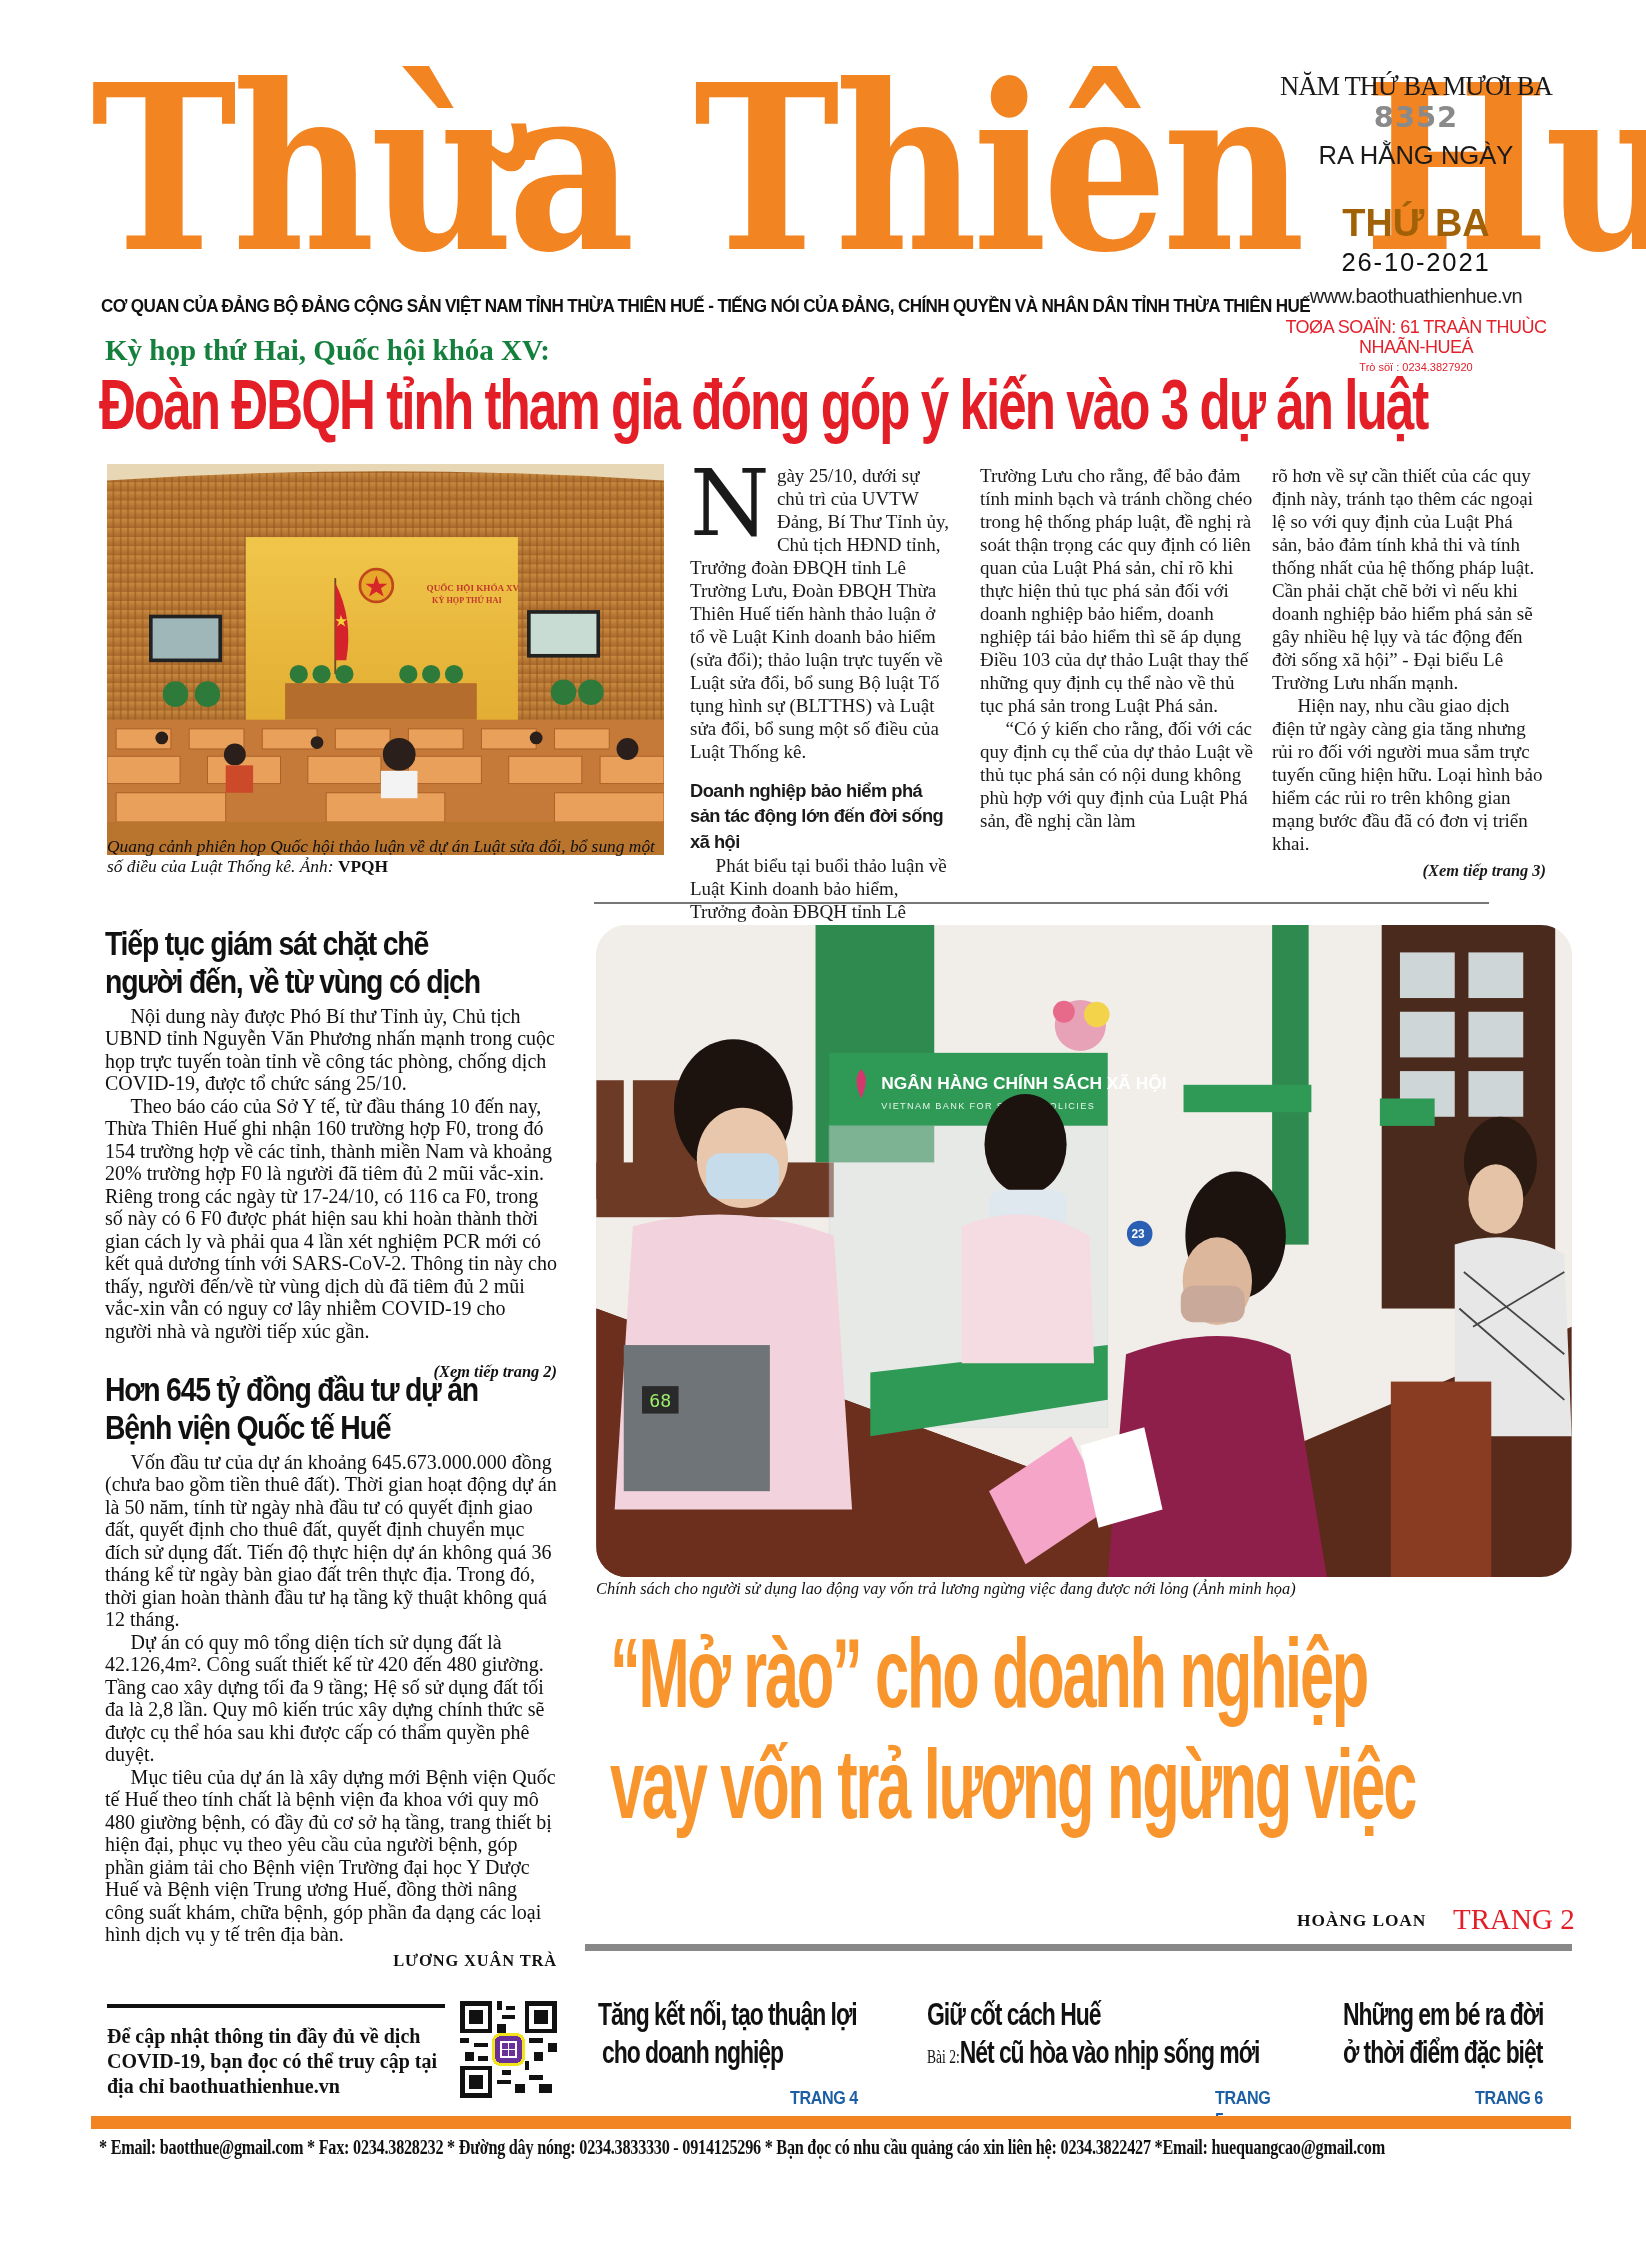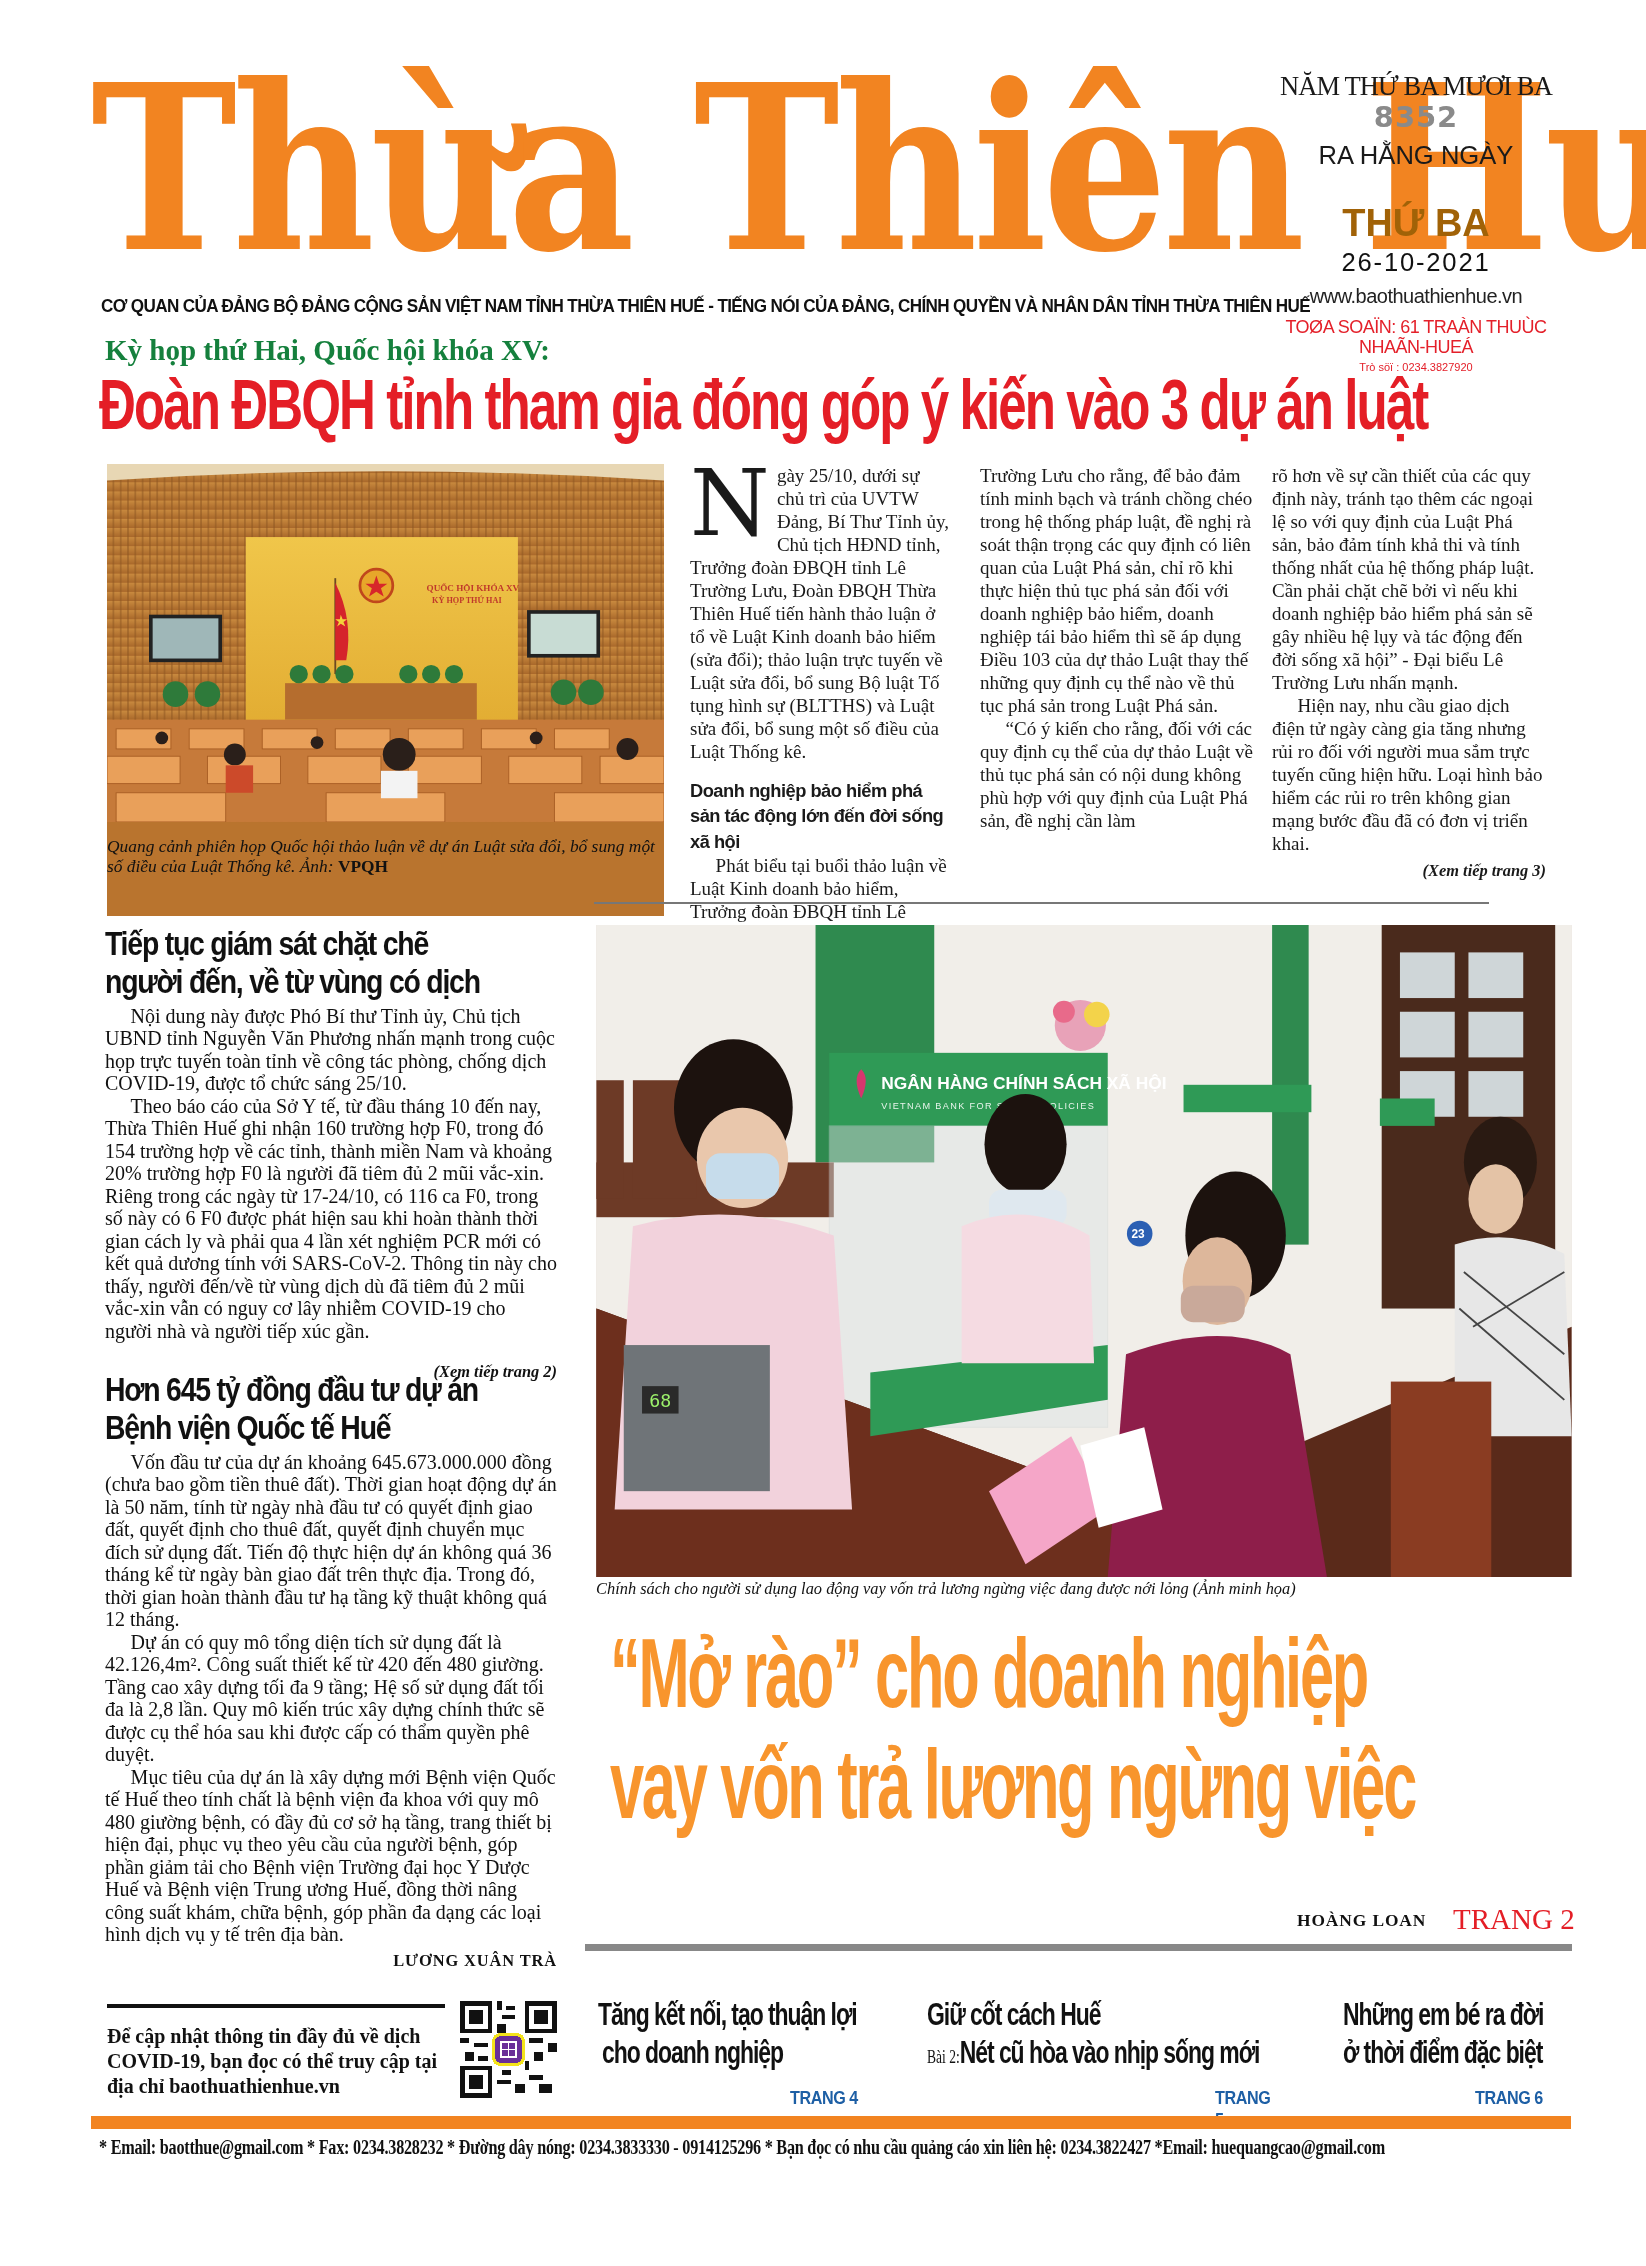--- a/index.html
+++ b/index.html
@@ -36,21 +36,21 @@
 
   
   .kicker { left: 105px; top: 334px; font-size: 29px; font-weight: bold; color: #15803d; }
   .lead-headline {
     left: 99px; top: 359px; width: 1553px;
     font-family: "Liberation Sans", sans-serif; font-weight: bold; font-size: 71px; line-height: 91px;
     color: #e41e26; letter-spacing: -2.7px; white-space: nowrap;
     transform: scaleX(0.72); transform-origin: left top;
   }
 
-  .photo1 { left: 107px; top: 464px; width: 557px; height: 452px; overflow: hidden; background: #b9742e; text-align: right; }
+  .photo1 { left: 107px; top: 464px; width: 557px; height: 391px; overflow: hidden; background: #b9742e; text-align: right; }
   .caption1 { left: 107px; top: 836px; width: 567px; font-style: italic; font-size: 17.4px; line-height: 20px; }
   .caption1 b { font-style: normal; }
 
   .col { font-size: 19px; line-height: 23px; text-align: left; color: #1a1a1a; }
   .col p { text-indent: 25.6px; }
   .col p.noindent { text-indent: 0; }
   .dropcap { float: left; font-size: 91px; line-height: 71px; margin: 3.7px 7.3px 0 0; font-family: "DejaVu Serif", serif; }
   .subhead {
     font-family: "Liberation Sans", sans-serif; font-weight: bold; font-size: 18.3px; line-height: 25.6px;
     margin-top: 14.6px; letter-spacing: -0.5px;
@@ -67,21 +67,21 @@
   .side-head {
     font-family: "Liberation Sans", sans-serif; font-weight: bold; font-size: 33px; line-height: 38px;
     color: #111; letter-spacing: -1.4px;
     transform: scaleX(0.86); transform-origin: left top; width: 530px;
   }
   .side-body { font-size: 20px; line-height: 22.5px; margin-top: 3.7px; }
   .side-body p { text-indent: 25.6px; }
   .sign { text-align: right; font-weight: bold; font-size: 16.4px; letter-spacing: 0.9px; margin-top: 5.5px; }
 
   
-  .photo2 { left: 596px; top: 925px; width: 976px; height: 652px; overflow: hidden; background: #efeae3; }
+  .photo2 { left: 596px; top: 925px; width: 976px; height: 652px; overflow: hidden; background: #efeae3; border-radius: 31px; }
   .caption2 { left: 596px; top: 1579px; width: 976px; font-style: italic; font-size: 16.4px; }
 
   .big-headline {
     left: 610px; top: 1617px; width: 1279px;
     font-family: "Liberation Sans", sans-serif; font-weight: bold;
     font-size: 99px; line-height: 111px; color: #f8952d; letter-spacing: -3.7px;
     transform: scaleX(0.62); transform-origin: left top; white-space: nowrap;
   }
   .big-byline { left: 1297px; top: 1910px; font-weight: bold; font-size: 17.4px; letter-spacing: 0.9px; }
   .big-page { left: 1453px; top: 1903px; font-size: 29px; color: #e41e26; }

